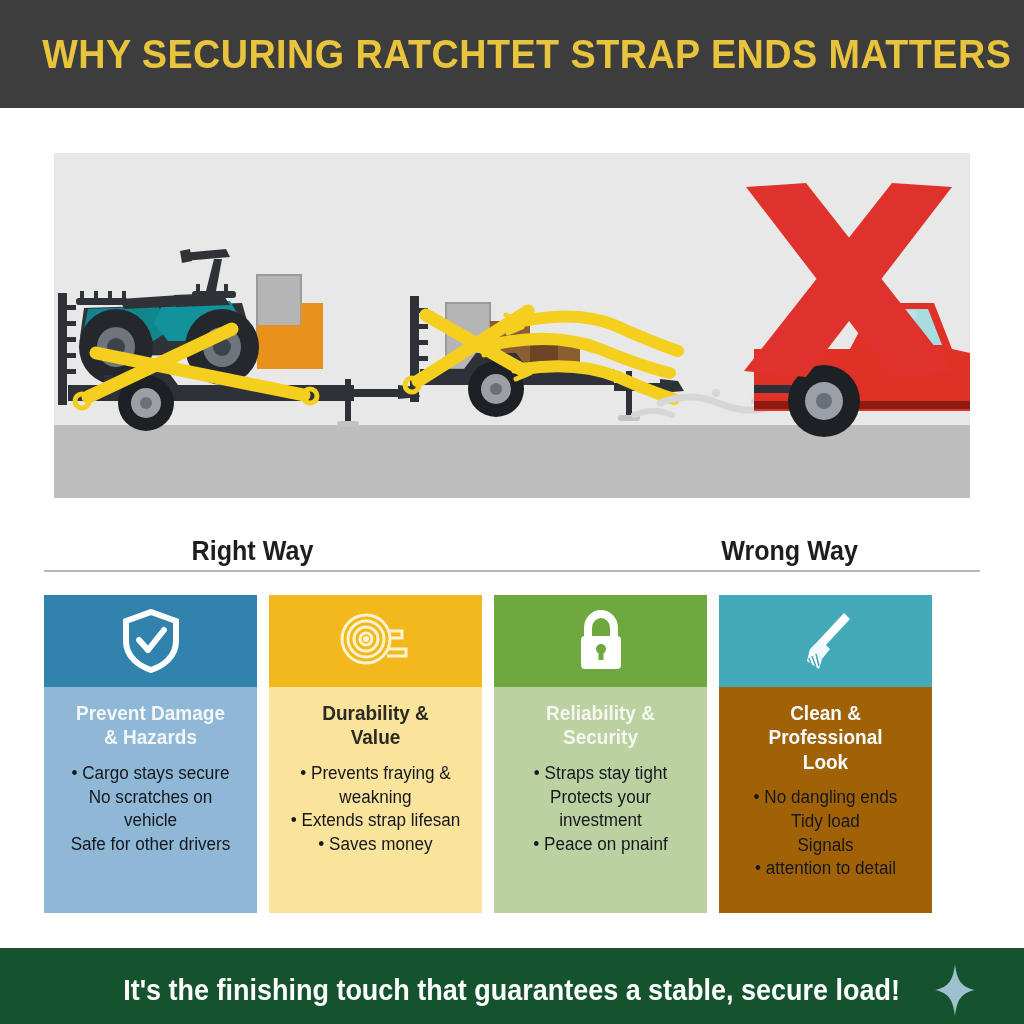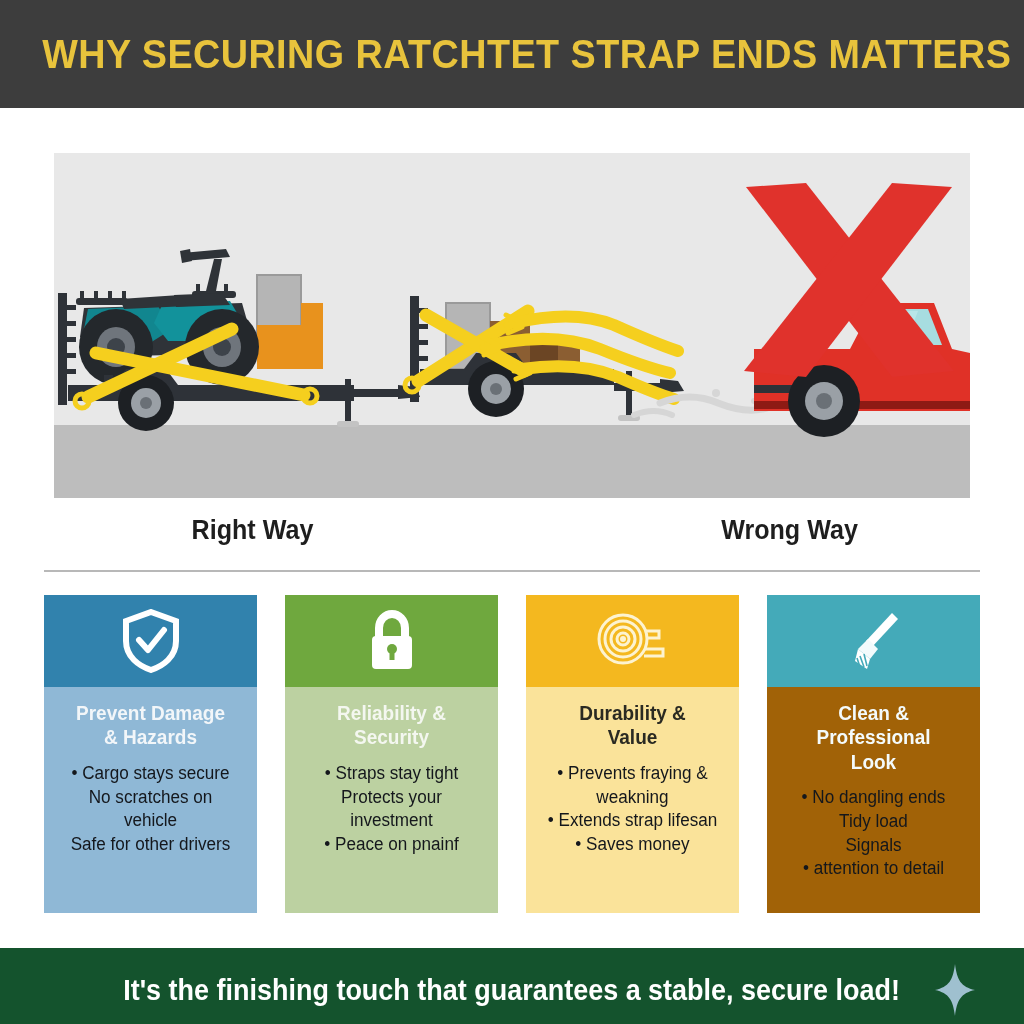--- a/index.html
+++ b/index.html
@@ -44,21 +44,21 @@
     left: 54px; top: 153px;
     width: 916px; height: 345px;
     background: #e8e8e8;
     overflow: hidden;
   }
   .illo-svg { display: block; width: 916px; height: 345px; }
 
   
   .ways {
     position: absolute;
-    left: 54px; top: 515px;
+    left: 54px; top: 536px;
     width: 916px; height: 46px;
   }
   .way-label {
     position: absolute;
     top: 0;
     font-family: "Liberation Sans Narrow", "Liberation Sans", sans-serif;
     font-size: 27px;
     font-weight: bold;
     color: #1e1e1e;
     transform: scaleX(0.93);
@@ -73,21 +73,21 @@
     width: 936px; height: 2px;
     background: #b8b8b8;
   }
 
   
   .cards {
     position: absolute;
     left: 44px; top: 595px;
     width: 936px; height: 318px;
     display: flex;
-    gap: 28px;
+    gap: 12px;
   }
   .card {
     width: 213px;
     height: 318px;
     display: flex;
     flex-direction: column;
     overflow: hidden;
   }
   .card-head {
     height: 92px;
@@ -324,43 +324,20 @@
     <div class="card-body">
       <div class="card-title">
         <div>Prevent Damage</div>
         <div>&amp; Hazards</div>
       </div>
       <div class="card-points">
         <div>• Cargo stays secure</div>
         <div>No scratches on</div>
         <div>vehicle</div>
         <div>Safe for other drivers</div>
-      </div>
-    </div>
-  </div>
-
-  <div class="card c-green">
-    <div class="card-head">
-      <svg width="54" height="64" viewBox="0 0 54 64">
-        <path d="M14 28 V19 C14 11 20 5 27 5 C34 5 40 11 40 19 V28" fill="none" stroke="#ffffff" stroke-width="8"></path>
-        <rect x="7" y="27" width="40" height="33" rx="4" fill="#ffffff"></rect>
-        <circle cx="27" cy="40" r="5" fill="#6fa83e"></circle>
-        <rect x="24.5" y="40" width="5" height="11" fill="#6fa83e"></rect>
-      </svg>
-    </div>
-    <div class="card-body">
-      <div class="card-title">
-        <div>Reliability &amp;</div>
-        <div>Security</div>
-      </div>
-      <div class="card-points">
-        <div>• Straps stay tight</div>
-        <div>Protects your</div>
-        <div>investment</div>
-        <div>• Peace on pnainf</div>
       </div>
     </div>
   </div>
 
   <div class="card c-amber">
     <div class="card-head">
       <svg width="72" height="60" viewBox="0 0 72 60">
         <g fill="none" stroke="#fdf3d0" stroke-width="3">
           <circle cx="26" cy="28" r="24"></circle>
           <circle cx="26" cy="28" r="18"></circle>
@@ -379,20 +356,43 @@
       </div>
       <div class="card-points">
         <div>• Prevents fraying &amp;</div>
         <div>weakning</div>
         <div>• Extends strap lifesan</div>
         <div>• Saves money</div>
       </div>
     </div>
   </div>
 
+  <div class="card c-green">
+    <div class="card-head">
+      <svg width="54" height="64" viewBox="0 0 54 64">
+        <path d="M14 28 V19 C14 11 20 5 27 5 C34 5 40 11 40 19 V28" fill="none" stroke="#ffffff" stroke-width="8"></path>
+        <rect x="7" y="27" width="40" height="33" rx="4" fill="#ffffff"></rect>
+        <circle cx="27" cy="40" r="5" fill="#6fa83e"></circle>
+        <rect x="24.5" y="40" width="5" height="11" fill="#6fa83e"></rect>
+      </svg>
+    </div>
+    <div class="card-body">
+      <div class="card-title">
+        <div>Reliability &amp;</div>
+        <div>Security</div>
+      </div>
+      <div class="card-points">
+        <div>• Straps stay tight</div>
+        <div>Protects your</div>
+        <div>investment</div>
+        <div>• Peace on pnainf</div>
+      </div>
+    </div>
+  </div>
+
   <div class="card c-teal">
     <div class="card-head">
       <svg width="56" height="64" viewBox="0 0 56 64">
         <path d="M46 4 L52 10 L26 38 L20 32 Z" fill="#ffffff"></path>
         <path d="M22 30 L32 40 L24 50 L12 40 Z" fill="#f2fbfc"></path>
         <path d="M12 40 L24 50 L21 60 L9 52 Z" fill="#ffffff"></path>
         <path d="M14 47 L18 58 M18 45 L21 57 M11 49 L14 58" stroke="#44aab9" stroke-width="1.6" fill="none"></path>
       </svg>
     </div>
     <div class="card-body">

